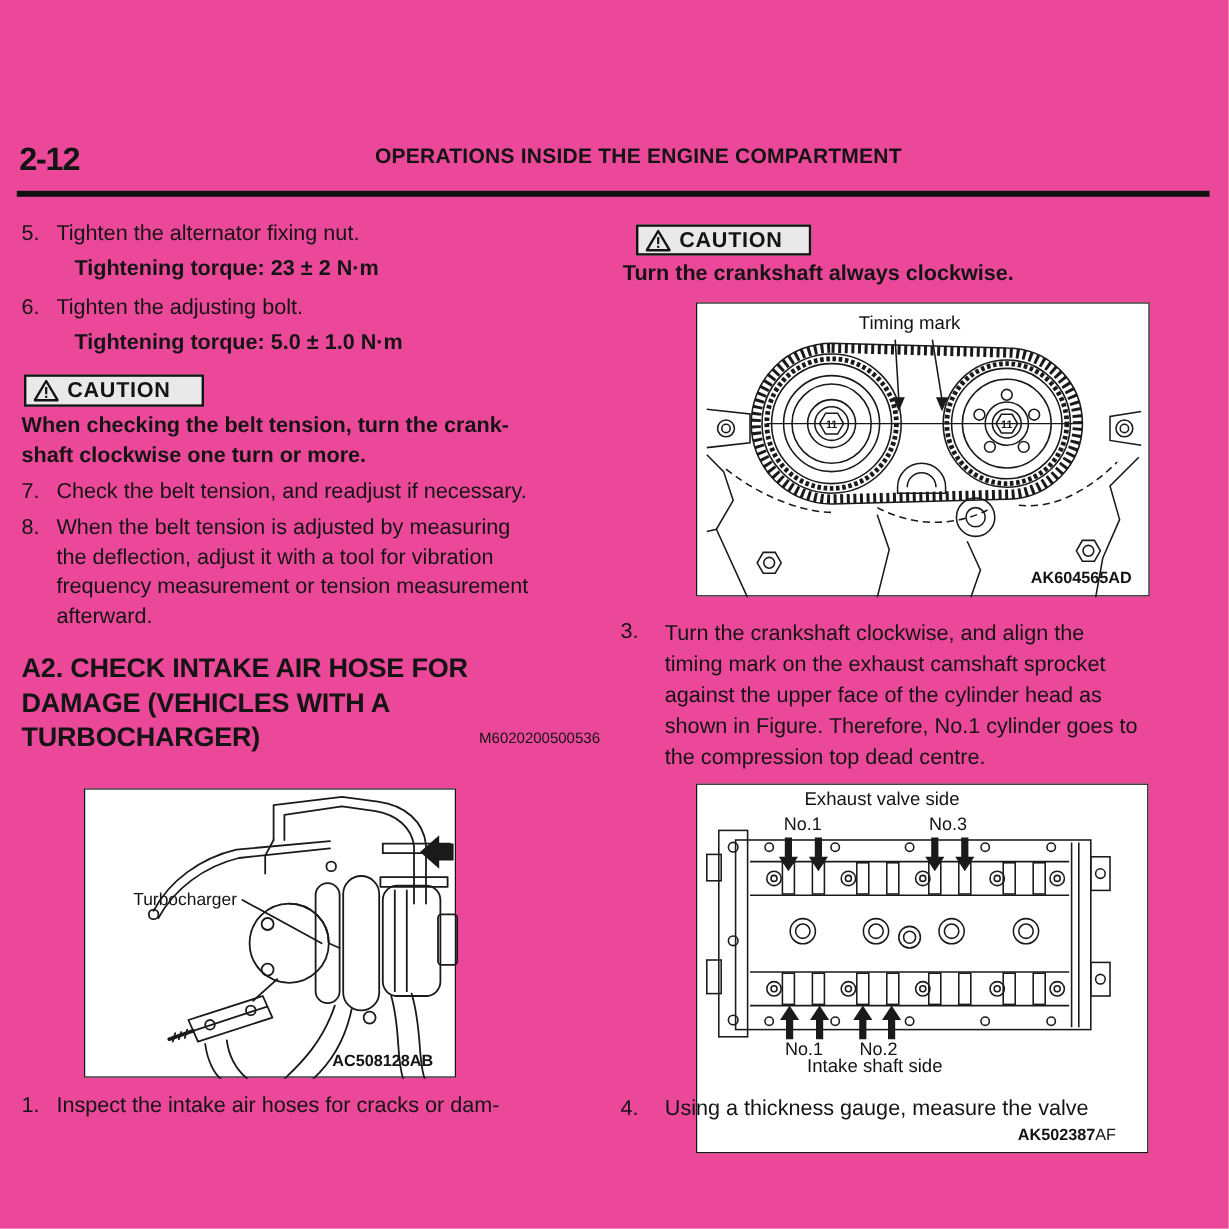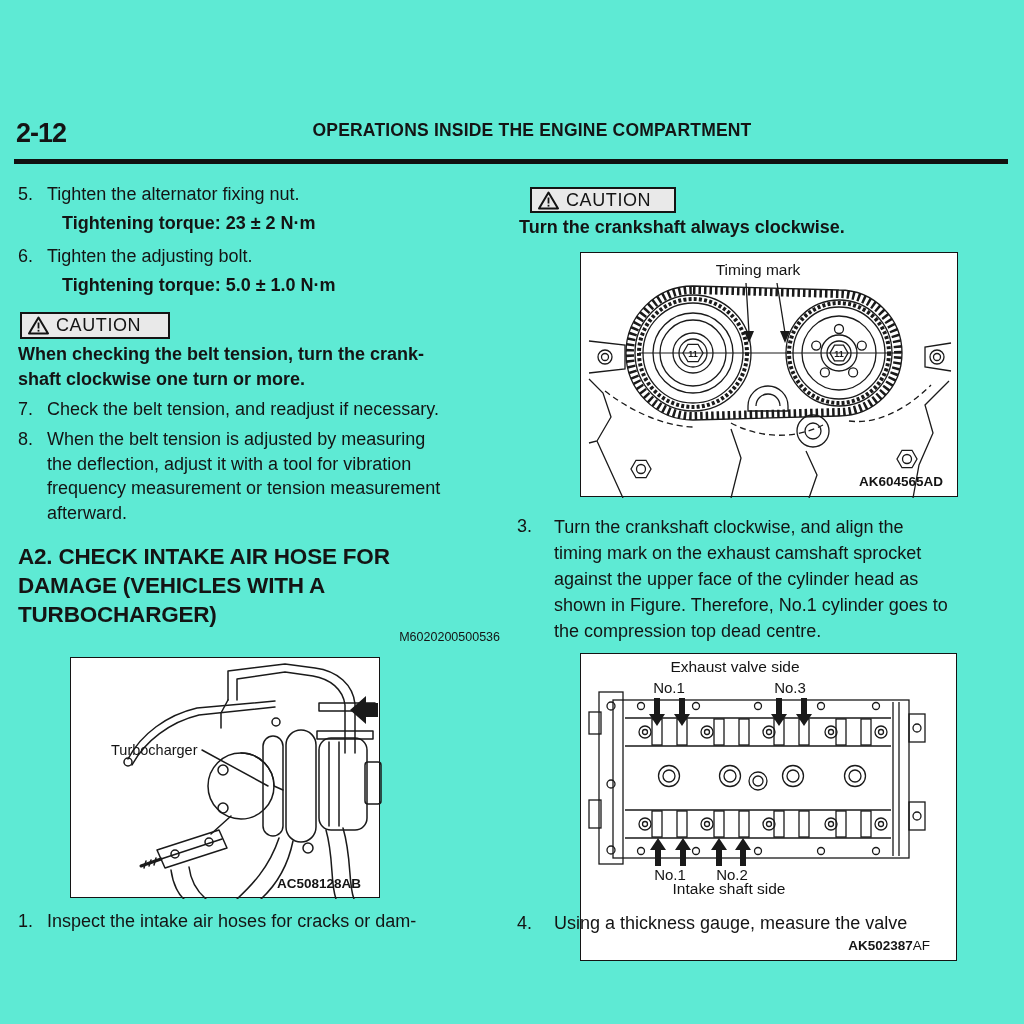--- a/index.html
+++ b/index.html
@@ -1,35 +1,35 @@
 <!DOCTYPE html>
 <html><head>
 <meta charset="utf-8">
 <style>
   html,body{margin:0;padding:0;background:#ffffff;}
-  .page{position:relative;width:1024px;height:1024px;background:#5eead4;
+  .page{position:relative;width:1024px;height:1024px;background:#ec4899;
         font-family:"Liberation Sans",sans-serif;color:#141414;overflow:hidden;}
   .abs{position:absolute;}
   
   .pagenum{font-size:27px;font-weight:bold;letter-spacing:-1px;}
   .htitle{text-align:center;font-weight:bold;font-size:17.5px;line-height:20px;letter-spacing:.2px;}
   .hrule{background:#111;}
   
   .li{position:absolute;font-size:18px;line-height:24.5px;}
   .li .n{position:absolute;left:0;top:0;}
   .li .t{display:block;padding-left:29px;}
   .li-r .t{padding-left:37px;}
   .torque{position:absolute;font-size:18px;font-weight:bold;}
   .cbold{position:absolute;font-size:18px;font-weight:bold;line-height:25px;}
   .heading{position:absolute;font-size:22.5px;font-weight:bold;line-height:29px;letter-spacing:-.2px;}
   .refcode{position:absolute;font-size:12.5px;text-align:right;}
   
   .cbox{position:absolute;display:flex;align-items:center;background:#e9e9e9;
         border:2px solid #141414;box-sizing:border-box;padding:0 8px 0 6px;}
-  .cbox .lbl{font-size:18px;font-weight:normal;letter-spacing:.6px;margin-left:7px;}
+  .cbox .lbl{font-size:18px;font-weight:bold;letter-spacing:.6px;margin-left:7px;}
   
   .fig{position:absolute;border:1.6px solid #141414;background:#fff;box-sizing:border-box;}
   .fig svg{position:absolute;left:0;top:0;}
   .figlabel{position:absolute;font-size:14.5px;}
   .figlabel.ctr{text-align:center;}
   .figcode{position:absolute;font-size:13.5px;font-weight:bold;}
   .figcode .sfx{font-weight:normal;}
   .no-lbl{position:absolute;font-size:15px;text-align:center;width:60px;}
   .side-lbl{position:absolute;font-size:15.5px;text-align:center;}
   .cut{position:absolute;overflow:hidden;}
@@ -83,21 +83,21 @@
       <div>frequency measurement or tension measurement</div>
       <div>afterward.</div>
     </span>
   </div>
 
   <div class="heading" style="left:18px;top:542px">
     <div>A2. CHECK INTAKE AIR HOSE FOR</div>
     <div>DAMAGE (VEHICLES WITH A</div>
     <div>TURBOCHARGER)</div>
   </div>
-  <div class="refcode" style="left:18px;top:630px;width:482px">M6020200500536</div>
+  <div class="refcode" style="left:18px;top:608px;width:482px">M6020200500536</div>
 
   <div class="fig" style="left:70px;top:657px;width:310px;height:241px">
     <svg width="370" height="241" viewBox="0 0 370 241">
       <g stroke="#1a1a1a" fill="none" stroke-width="1.5" stroke-linecap="round" stroke-linejoin="round">
         <path d="M157,42 L157,13 L214,6 L244,10 C267,13 282,27 284,46 L284,95"></path>
         <path d="M166,42 L166,21 L214,14 L242,18 C259,21 272,31 274,47 L274,95"></path>
         <path d="M150,70 L150,55 L157,42"></path>
         <path d="M248,45 L304,45 M248,53 L304,53 M246,73 L302,73 M246,81 L302,81 M248,45 L248,53 M304,45 L304,53 M246,73 L246,81 M302,73 L302,81"></path>
         <path d="M57,101 C70,76 96,57 126,50 L204,43"></path>
         <path d="M61,107 C74,83 99,64 128,57 L204,49"></path>

